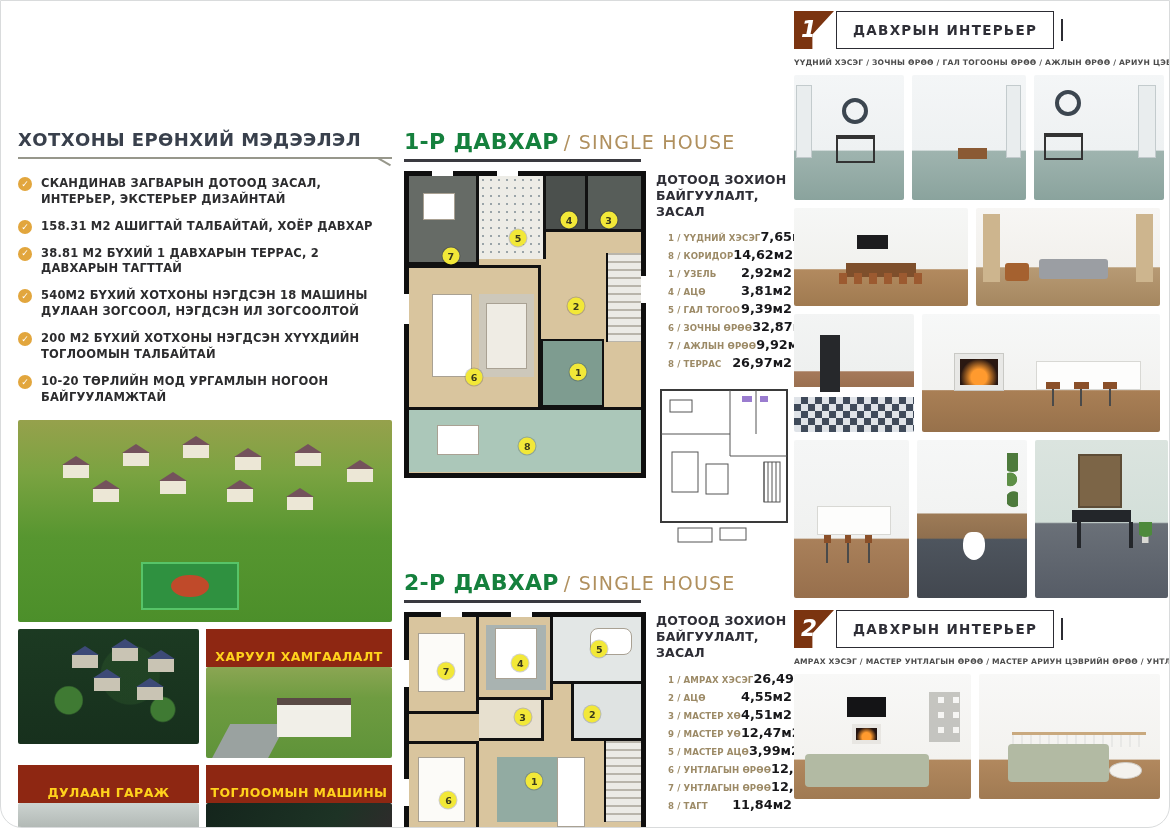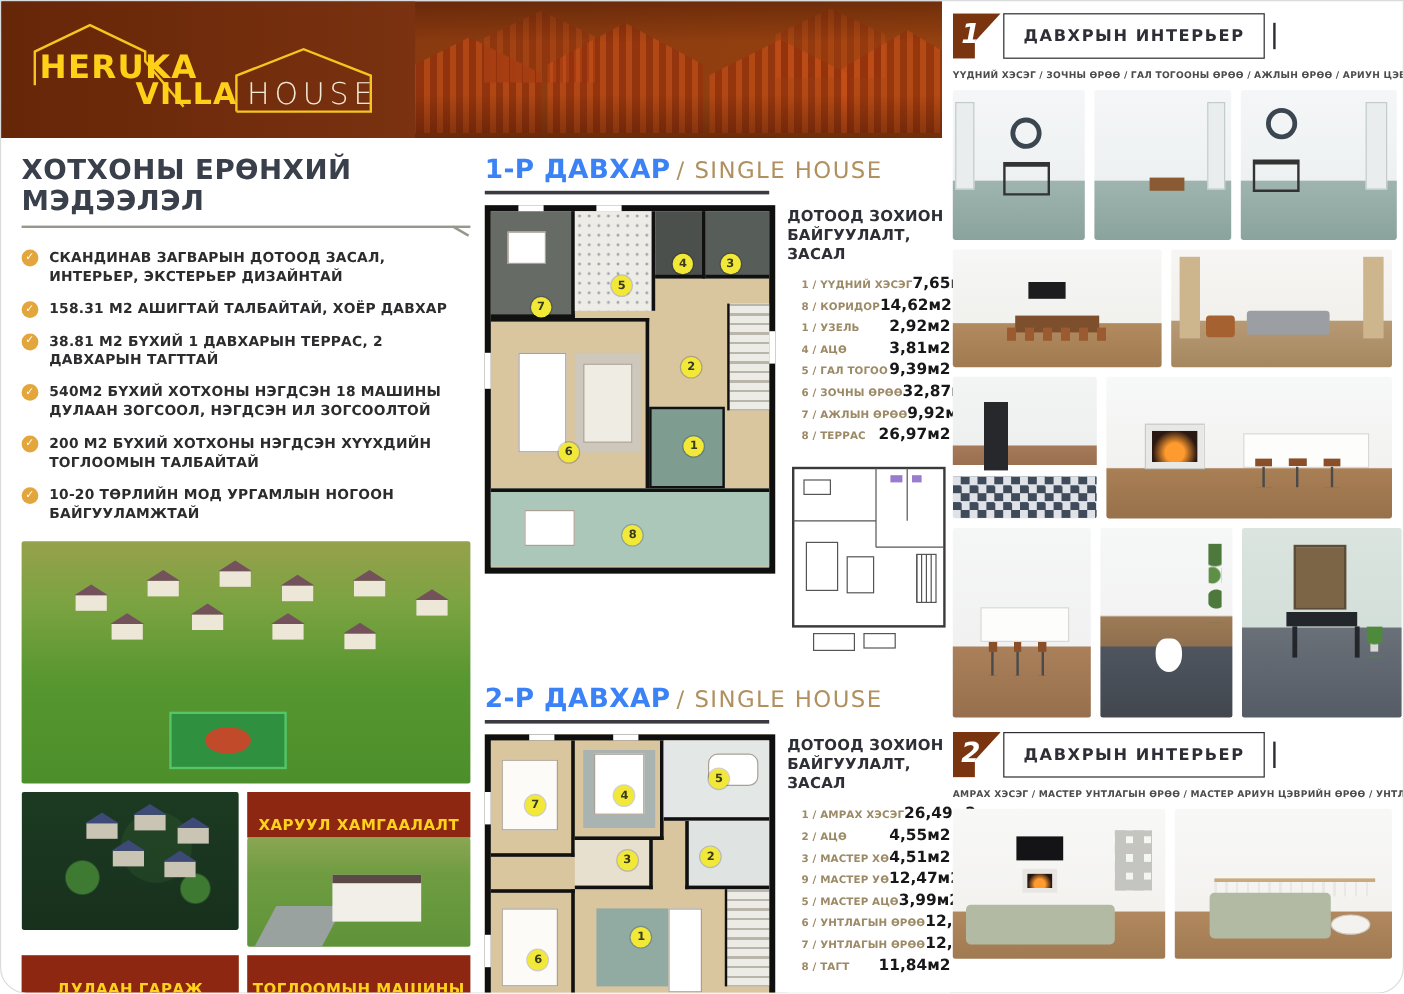--- a/index.html
+++ b/index.html
@@ -18,21 +18,21 @@
             background:linear-gradient(90deg,#662608 0%,#7a3210 100%); }
   .logo-outline { position:absolute; left:0; top:0; }
   .logo-heruka { position:absolute; left:32px; top:40px; font-size:27px; font-weight:800;
             color:#ffd018; letter-spacing:1px; }
   .logo-row2 { position:absolute; left:112px; top:63px; font-size:25px; white-space:nowrap; }
   .logo-villa { font-weight:800; color:#ffd018; letter-spacing:1px; }
   .logo-house { font-weight:300; color:#f2ead8; letter-spacing:4px; margin-left:8px; }
 
   
   .left-col { position:absolute; left:17px; top:128px; width:374px; }
-  .sec-heading { font-size:23px; font-weight:800; color:#39404c; letter-spacing:.4px; }
+  .sec-heading { font-size:18px; font-weight:800; color:#39404c; letter-spacing:.4px; }
   .heading-rule { position:relative; margin-top:7px; height:2px; background:#97978b; }
   .heading-rule::after { content:""; position:absolute; right:-1px; top:0; width:15px; height:2px;
             background:#97978b; transform:rotate(30deg); transform-origin:left top; }
   .bullets { list-style:none; margin-top:17px; display:grid; gap:11px; }
   .bullet { display:flex; gap:9px; font-size:11.5px; font-weight:600; color:#2c2c2e;
             line-height:1.38; letter-spacing:.2px; width:356px; }
   .check-icon { flex:none; width:14px; height:14px; margin-top:1px; border-radius:50%;
             background:#e2a63d; color:#fff; font-size:9px; display:flex; align-items:center; justify-content:center; }
   .ph { position:relative; overflow:hidden; border-radius:2px; }
   .big-aerial { margin-top:15px; height:202px;
@@ -57,21 +57,21 @@
   .gatehouse { position:absolute; left:38%; top:34%; width:40%; height:42%; background:#f1efe8;
             border-top:7px solid #5a4a45; }
   .gateroad { position:absolute; left:8%; top:62%; width:30%; height:38%; background:#9aa2a0;
             transform:skewX(-28deg); }
   .garage-img2 { height:114px; background:linear-gradient(180deg,#ccd3d0 0%,#aab1ad 28%,#474c49 29%,#323634 100%); }
   .play-img { height:114px; background:linear-gradient(120deg,#14251c 0%,#1d3325 55%,#3c2530 100%); }
 
   
   .mid-col { position:absolute; left:403px; top:128px; width:388px; }
   .floor-heading { white-space:nowrap; }
-  .floor-title { font-size:22px; font-weight:800; color:#3b82f6; letter-spacing:.3px; }
+  .floor-title { font-size:22px; font-weight:800; color:#15803d; letter-spacing:.3px; }
   .floor-sub { font-size:19px; font-weight:500; color:#b0905e; letter-spacing:1.2px; }
   .floor-rule { width:237px; height:2.5px; background:#3a3a40; margin-top:5px; }
   .floor-body { display:flex; gap:10px; margin-top:9px; }
   .plan { position:relative; width:242px; border:5px solid #0f0f0f; background:#d9c59e; flex:none; }
   .plan1 { height:307px; } .plan2 { height:280px; }
   .room { position:absolute; }
   .marker { position:absolute; width:17px; height:17px; border-radius:50%; background:#f2e838;
             color:#3a3a1c; font-size:9.5px; font-weight:800; display:flex; align-items:center;
             justify-content:center; transform:translate(-50%,-50%); box-shadow:0 0 0 1px rgba(0,0,0,.18); z-index:5; }
   .furn { position:absolute; background:#fff; border:1px solid #a9a193; }
@@ -153,39 +153,20 @@
   .roundtbl { position:absolute; right:10%; top:70%; width:18%; height:14%; background:#f4f2ee; border-radius:50%; border:1px solid #cfcac2; }
   .firetv { position:absolute; left:30%; top:18%; width:22%; height:16%; background:#141416; }
   .firesm { position:absolute; left:33%; top:40%; width:16%; height:16%; border:4px solid #e8e6e2;
            background:radial-gradient(circle at 50% 75%,#ff9a2e 0 32%,#241410 72%); }
 </style>
 </head>
 <body>
 
 <div class="page">
 
-  <header class="banner">
-    <div class="bhouse" style="left:330px;top:30px;width:120px;height:80px;"></div>
-    <div class="bhouse" style="left:455px;top:18px;width:130px;height:92px;"></div>
-    <div class="bhouse" style="left:590px;top:32px;width:118px;height:78px;"></div>
-    <div class="bhouse" style="left:700px;top:24px;width:110px;height:86px;"></div>
-    <div class="bhouse" style="left:402px;top:8px;width:96px;height:60px;opacity:.6;"></div>
-    <div class="bhouse" style="left:645px;top:6px;width:92px;height:58px;opacity:.6;"></div>
-    <div class="banner-shade"></div>
-    <div class="logo-block">
-      <svg class="logo-outline" width="340" height="114" viewBox="0 0 340 114">
-        <polyline points="28,70 28,42 74,20 120,42 120,50 152,88" fill="none" stroke="#f6c51e" stroke-width="2"></polyline>
-        <polyline points="196,92 196,62 252,40 308,62 308,92 196,92" fill="none" stroke="#f6c51e" stroke-width="2"></polyline>
-      </svg>
-      <div class="logo-heruka">HERUKA</div>
-      <div class="logo-row2">
-        <span class="logo-villa">VILLA</span><span class="logo-house">HOUSE</span>
-      </div>
-    </div>
-  </header>
 
   <section class="left-col">
     <h1 class="sec-heading">ХОТХОНЫ ЕРӨНХИЙ МЭДЭЭЛЭЛ</h1>
     <div class="heading-rule"></div>
 
     <ul class="bullets">
 
         <li class="bullet">
           <span class="check-icon">✓</span>
           <span>СКАНДИНАВ ЗАГВАРЫН ДОТООД ЗАСАЛ, ИНТЕРЬЕР, ЭКСТЕРЬЕР ДИЗАЙНТАЙ</span>

